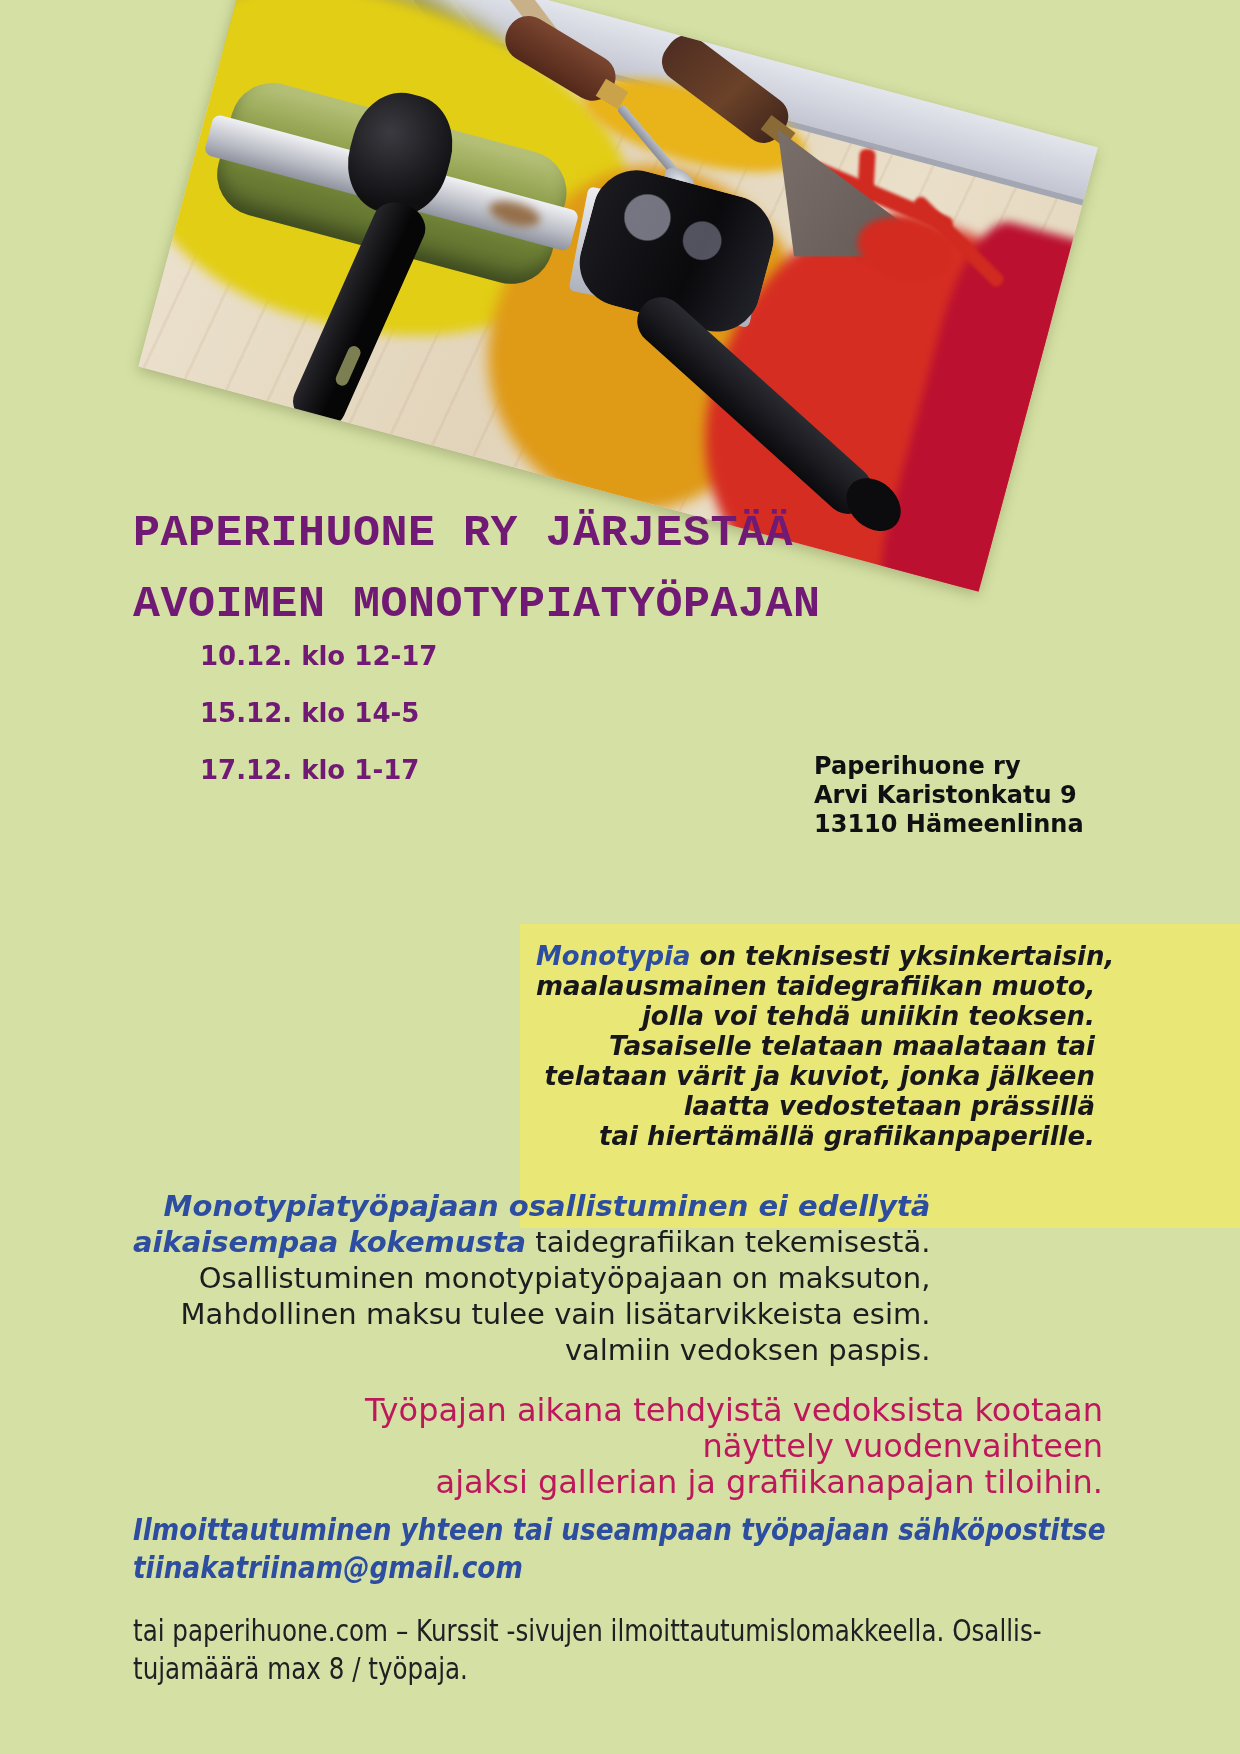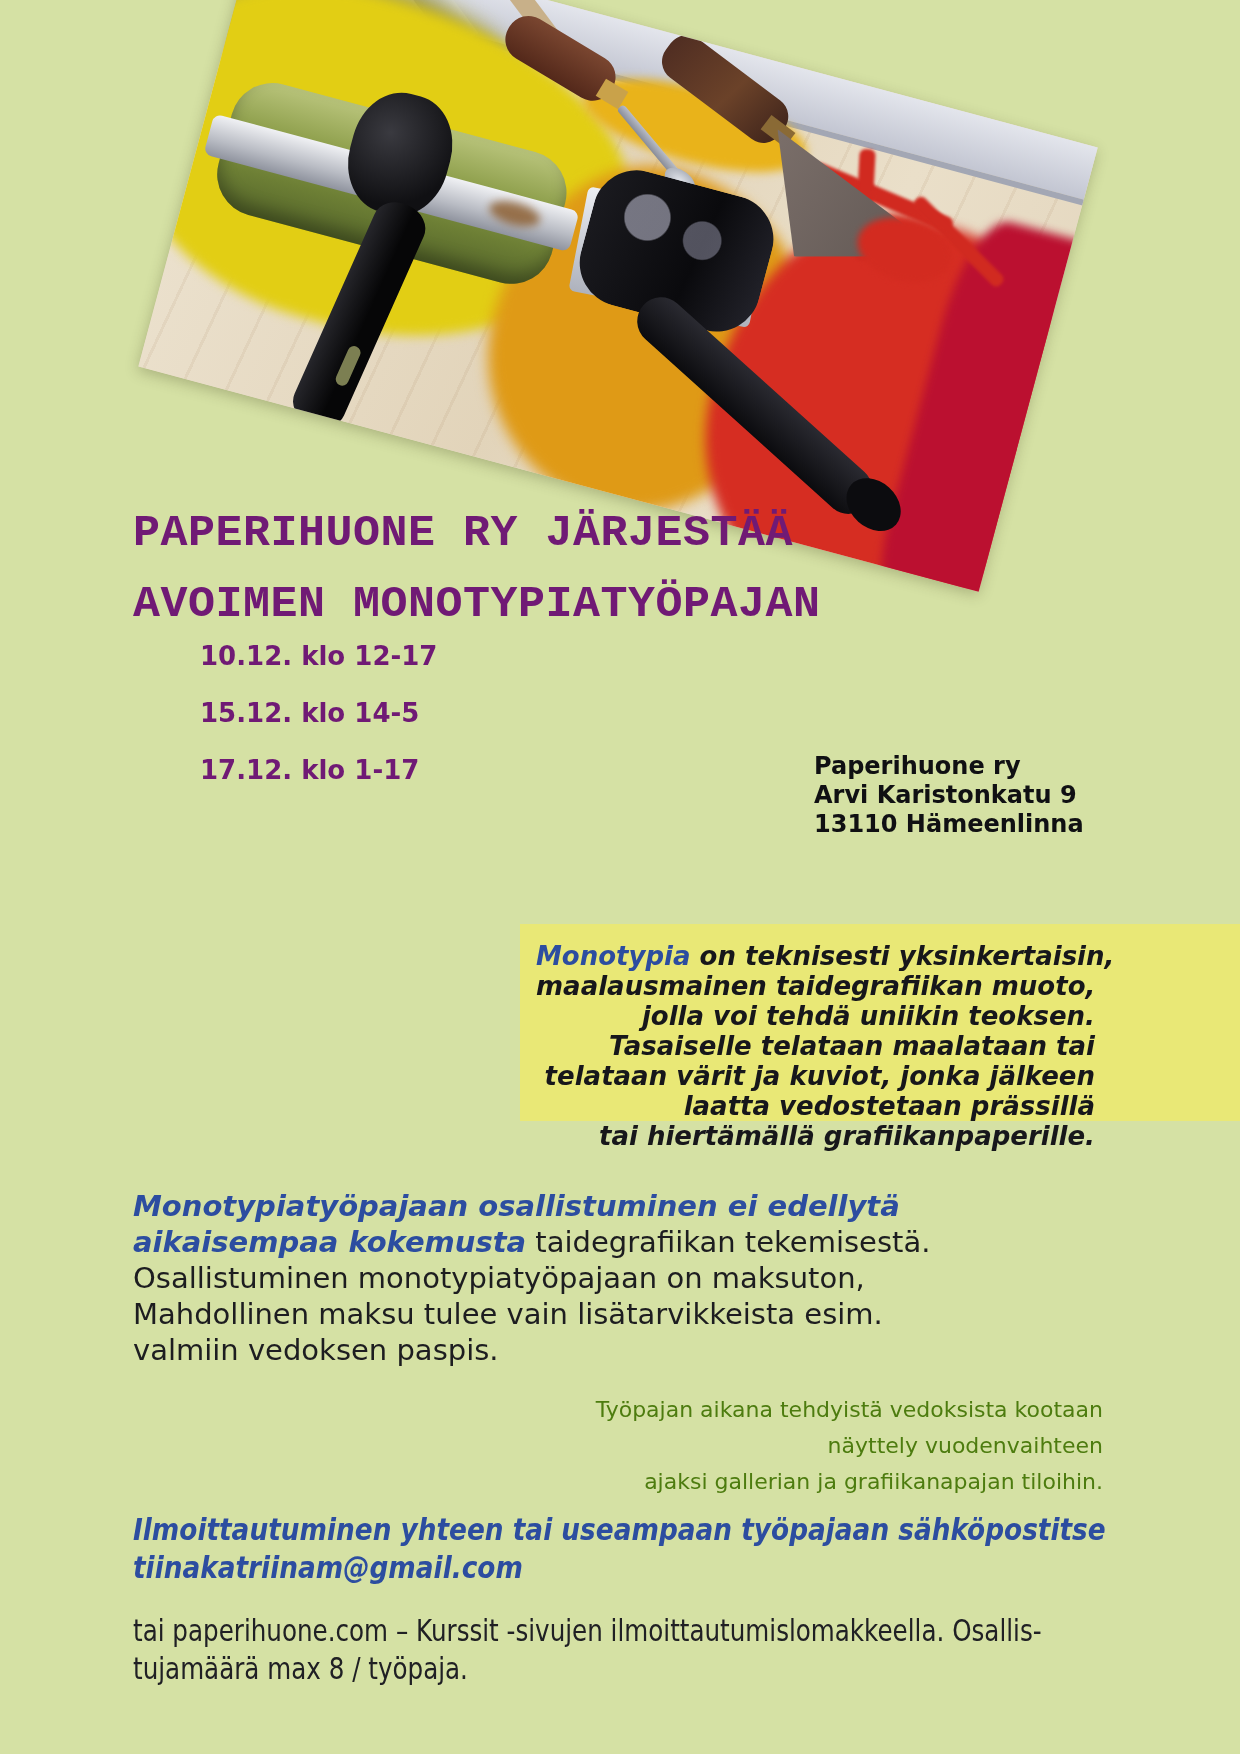--- a/index.html
+++ b/index.html
@@ -106,31 +106,31 @@
     font-family:Liberation Mono, monospace;
     font-weight:bold; font-size:45px; line-height:71px; letter-spacing:.5px;
     color:#701a75; white-space:nowrap;
   }
   .title span{display:block;}
   .sessions{ left:200px; top:628px; font-weight:bold; font-size:26px; line-height:57px;
     color:#701a75; white-space:nowrap;}
   .address{ left:814px; top:752px; font-weight:bold; font-size:24px; line-height:29px;
     color:#101013; white-space:nowrap;}
   .highlight{
-    left:520px; top:924px; width:720px; height:197px;
+    left:520px; top:924px; width:720px; height:304px;
     background:var(--hl); box-sizing:border-box;
     padding:17px 145px 0 16px; text-align:right;
     font-weight:bold; font-style:italic; font-size:26px; line-height:30px;
     color:#17171b; white-space:nowrap;
   }
   .blue-strong{ color:var(--blue); font-weight:bold; font-style:italic;}
   .intro{ left:133px; top:1188px; font-size:29px; line-height:36px; color:#1d1d20;
-    white-space:nowrap;}
+    white-space:nowrap;text-align:right;}
   .exhibit{ left:300px; top:1392px; width:803px; text-align:right;
-    font-size:22px; line-height:36px; color:#4d7c0f; white-space:nowrap;}
+    font-size:32px; line-height:36px; color:#be185d; white-space:nowrap;}
   .signup{
     left:133px; top:1510px; font-weight:bold; font-style:italic;
     font-size:31px; line-height:38px; color:var(--blue);
     transform:scaleX(.85); transform-origin:left top; white-space:nowrap;
   }
   .footer{
     left:133px; top:1612px; font-size:30px; line-height:38px; color:#202024;
     transform:scaleX(.82); transform-origin:left top; white-space:nowrap;
   }
 </style>

